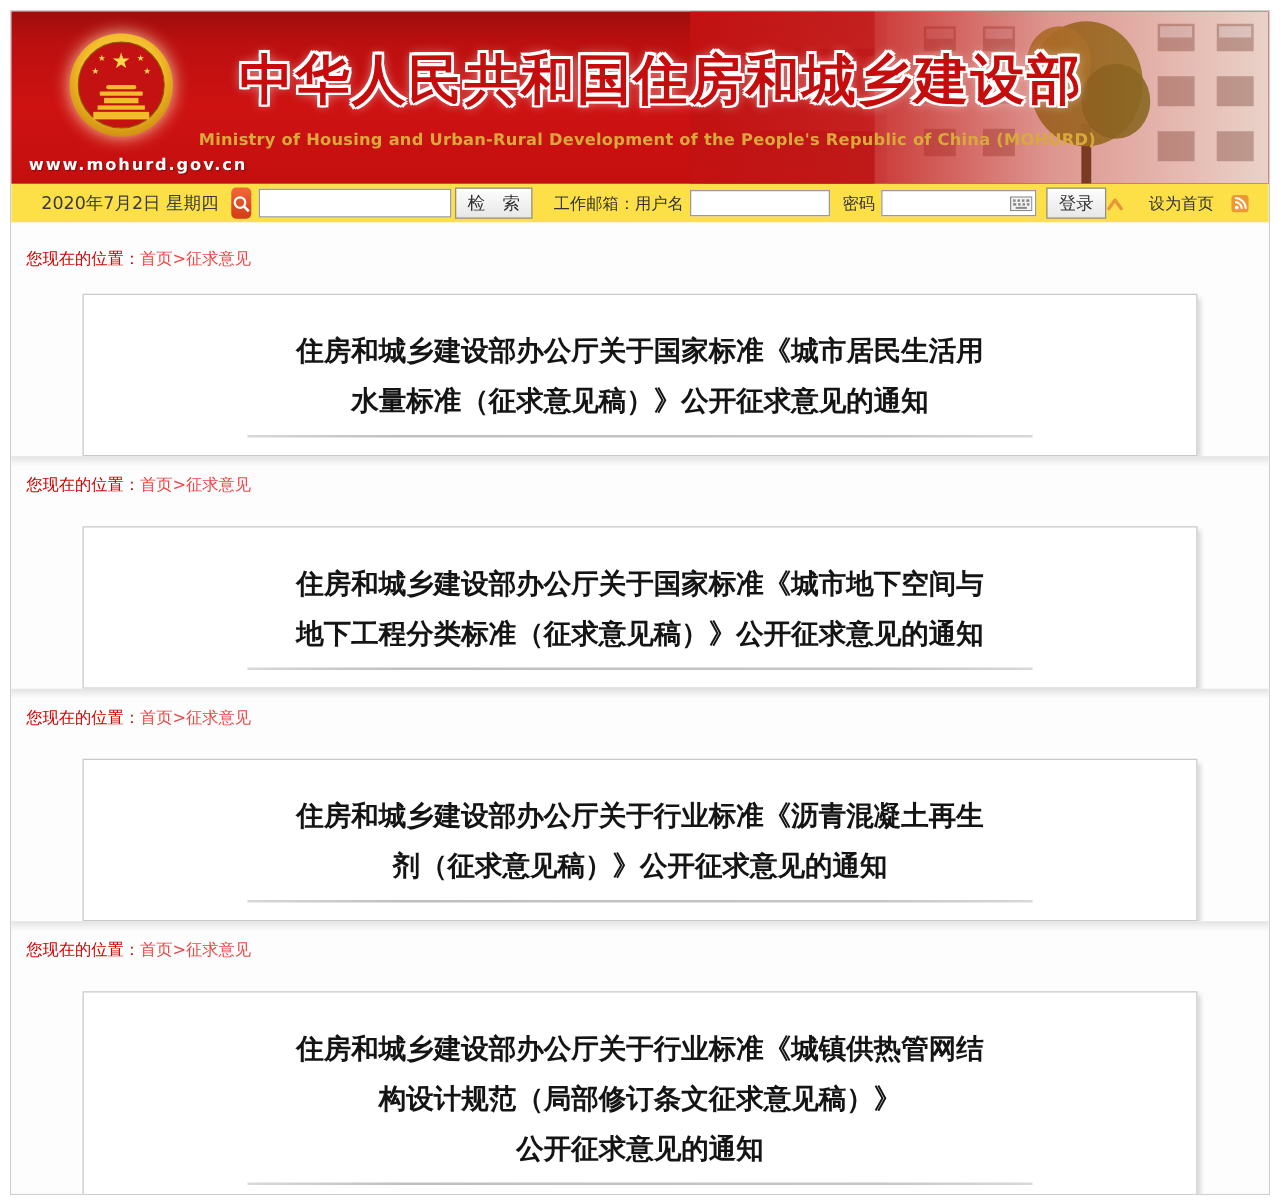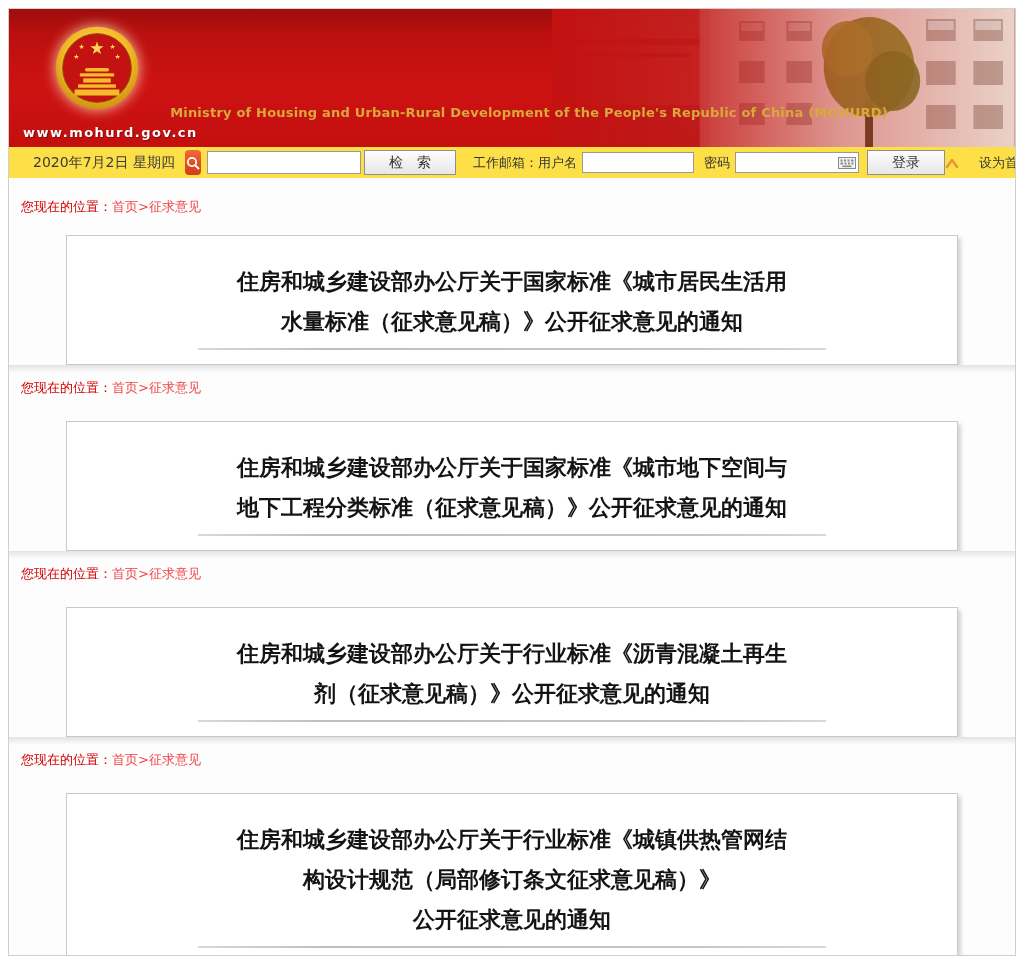--- a/index.html
+++ b/index.html
@@ -17,34 +17,34 @@
   .banner-photo::after { content:""; position:absolute; inset:0;
             background:linear-gradient(90deg,#c21111 0%,rgba(194,17,17,.82) 30%,rgba(194,17,17,.35) 62%,rgba(194,17,17,.05) 100%); }
   .emblem { position:absolute; left:45px; top:16px; width:86px; height:86px;
             filter:drop-shadow(0 0 7px rgba(255,240,190,.85)); }
   .site-url { position:absolute; left:14px; bottom:7px; color:#fff; font-weight:bold;
               font-size:13px; letter-spacing:1.5px; text-shadow:1px 1px 1px rgba(0,0,0,.35); }
   .site-title { position:absolute; left:150px; top:26px; width:740px; text-align:center;
               font-size:43px; font-weight:bold; letter-spacing:2px; color:#c50d0d; white-space:nowrap;
               text-shadow:-2px -2px 0 #fff,2px -2px 0 #fff,-2px 2px 0 #fff,2px 2px 0 #fff,
                           -2px 0 0 #fff,2px 0 0 #fff,0 -2px 0 #fff,0 2px 0 #fff,0 0 9px rgba(255,255,255,.75); }
-  .site-subtitle { position:absolute; left:150px; top:96px; width:740px; text-align:center;
+  .site-subtitle { position:absolute; left:150px; top:96px; width:740px; 
               font-size:13px; font-weight:bold; color:#d9a93a; letter-spacing:.2px; }
 
   
   .toolbar { height:31px; background:#fde047; display:flex; align-items:center;
              padding:0 10px; font-size:13px; color:#333; white-space:nowrap; }
   .tb-date { margin-left:14px; font-size:14px; color:#3a3a3a; }
   .tb-magbtn { margin-left:10px; width:26px; height:25px; border:0; border-radius:4px; cursor:pointer;
              background:linear-gradient(180deg,#ef6a3a 0%,#e04a20 60%,#d03f18 100%);
              display:flex; align-items:center; justify-content:center; }
   .tb-input { height:23px; border:1px solid #9a9a9a; background:#fff; padding:0 4px; font-size:13px; }
   .tb-search { margin-left:6px; width:154px; }
   .tb-btn { height:25px; border:1px solid #8f8f8f; background:linear-gradient(180deg,#fdfdfd,#e7e7e7);
-            font-size:14px; color:#333; cursor:pointer; padding:0 24px;
+            font-size:14px; color:#333; cursor:pointer; padding:0 9px;
             font-family:"DejaVu Sans","Liberation Sans",sans-serif; }
   .tb-searchbtn { margin-left:3px; }
   .tb-mailicon { margin-left:11px; }
   .tb-label { margin-left:6px; }
   .tb-user { margin-left:5px; width:112px; height:21px; }
   .tb-pwdlabel { margin-left:10px; }
   .tb-pwdwrap { margin-left:5px; width:124px; height:21px; border:1px solid #9a9a9a; background:#fff;
             display:flex; align-items:center; }
   .tb-pwd { flex:1; min-width:0; border:0; outline:none; height:17px; padding:0 3px; font-size:13px; background:transparent; }
   .tb-kbd { flex:0 0 auto; margin-right:2px; }
@@ -133,20 +133,21 @@
       <g fill="#f3bc2a">
         <rect x="30" y="56" width="40" height="4" rx="1"></rect>
         <rect x="34" y="62" width="32" height="5"></rect>
         <rect x="28" y="69" width="44" height="4"></rect>
         <rect x="24" y="75" width="52" height="7"></rect>
         <rect x="36" y="50" width="28" height="4" rx="2"></rect>
       </g>
     </svg>
 
     <div class="site-url">www.mohurd.gov.cn</div>
+    <div class="site-title">中华人民共和国住房和城乡建设部</div>
     <div class="site-subtitle">Ministry of Housing and Urban-Rural Development of the People's Republic of China (MOHURD)</div>
   </div>
 
   <div class="toolbar">
     <span class="tb-date">2020年7月2日 星期四</span>
 
     <button class="tb-magbtn">
       <svg width="16" height="16" viewBox="0 0 16 16">
         <circle cx="7" cy="7" r="4.2" fill="none" stroke="#fff" stroke-width="1.8"></circle>
         <line x1="10.2" y1="10.2" x2="14" y2="14" stroke="#fff" stroke-width="2"></line>

